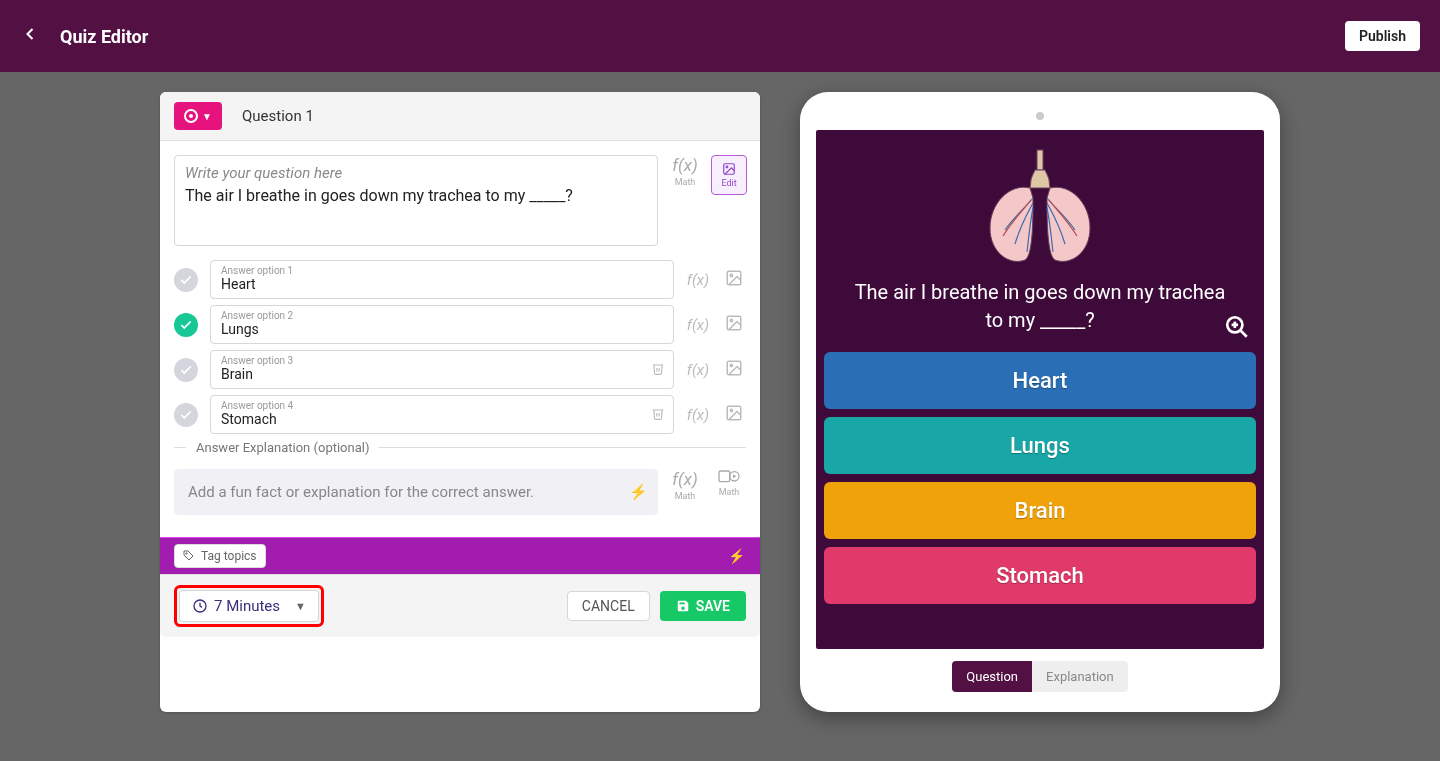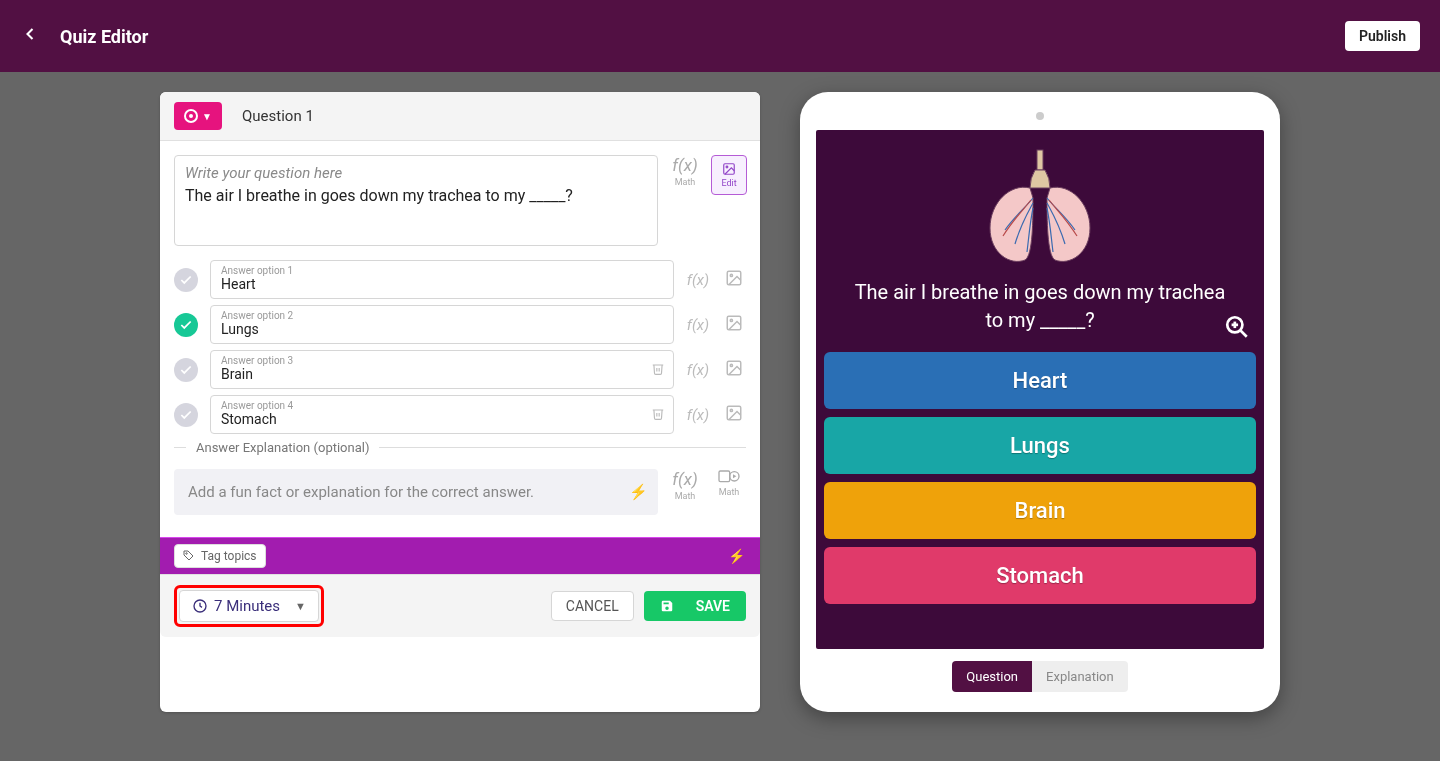--- a/index.html
+++ b/index.html
@@ -67,21 +67,21 @@
 .bolt2 { color:#efb100; font-size:14px; }
 
 
 .card-footer { background:#f4f4f4; padding:10px 14px; border-top:1px solid #e0e0e0; display:flex; align-items:center; justify-content:space-between; border-radius:0 0 6px 6px;}
 .time-dropdown { border:1px solid #d6d6d6; border-radius:4px; background:#fff; padding:6px 12px; display:flex; align-items:center; gap:8px; color:#3a2e7a; font-size:15px; cursor:pointer; width:140px; justify-content:space-between; }
 .time-left { display:flex; align-items:center; gap:6px; }
 .time-dropdown .caret2 { font-size:11px; color:#666; }
 .highlight-ring { border:3px solid #f00; border-radius:6px; padding:2px; }
 .footer-actions { display:flex; align-items:center; gap:10px; }
 .cancel-btn { background:#fff; border:1px solid #d6d6d6; border-radius:4px; padding:6px 14px; color:#555; font-size:14px; cursor:pointer; }
-.save-btn { background:#17c867; color:#fff; border:none; border-radius:4px; padding:7px 16px; font-size:14px; font-weight:600; cursor:pointer; display:flex; align-items:center; gap:22px; }
+.save-btn { background:#17c867; color:#fff; border:none; border-radius:4px; padding:7px 16px; font-size:14px; font-weight:600; cursor:pointer; display:flex; align-items:center; gap:6px; }
 
 
 .tablet { width:480px; height:620px; background:#fff; border-radius:28px; box-shadow:0 6px 20px rgba(0,0,0,0.35); padding:20px 16px; display:flex; flex-direction:column; }
 .tablet-dot { width:8px; height:8px; background:#ccc; border-radius:50%; margin:0 auto 10px auto; }
 .preview-area { flex:1; background:#3d0a3a; border-radius:2px; display:flex; flex-direction:column; padding:4px;}
 .preview-top { position:relative; padding:14px 10px 18px 10px; }
 .lungs-svg { display:block; margin:0 auto; }
 .preview-q { color:#fff; text-align:center; font-size:20px; font-weight:400; margin-top:10px; line-height:1.4; padding:0 24px;}
 .zoom-ico { position:absolute; right:10px; bottom:8px; color:#fff; }
 .zoom-ico svg{ width:26px; height:26px; }

